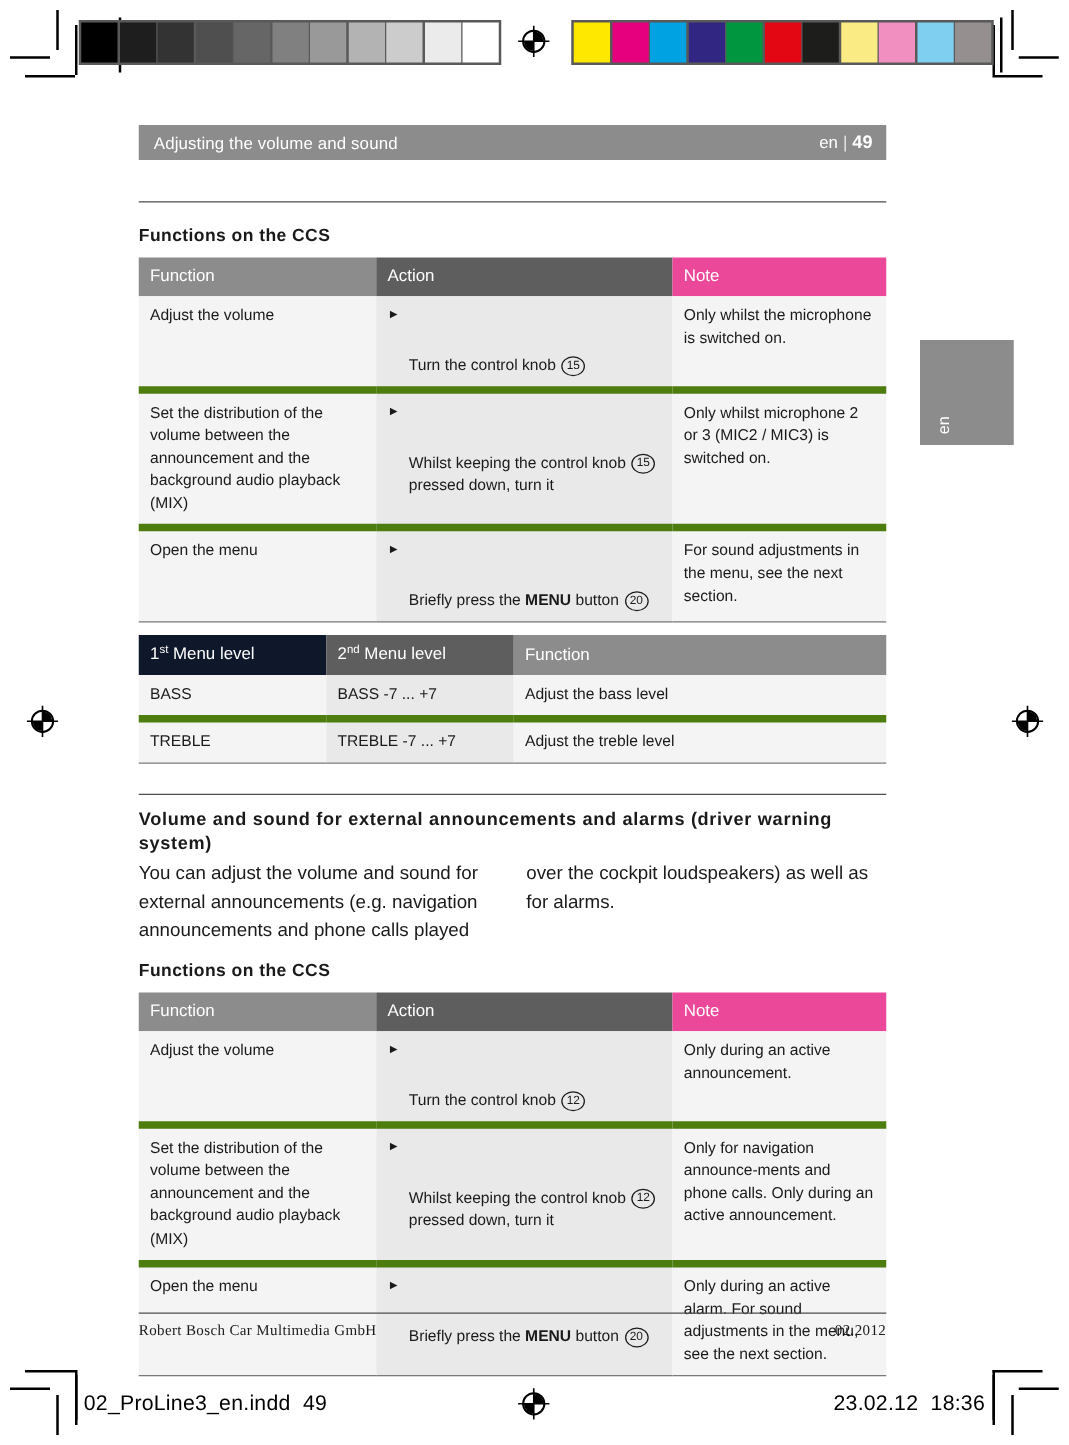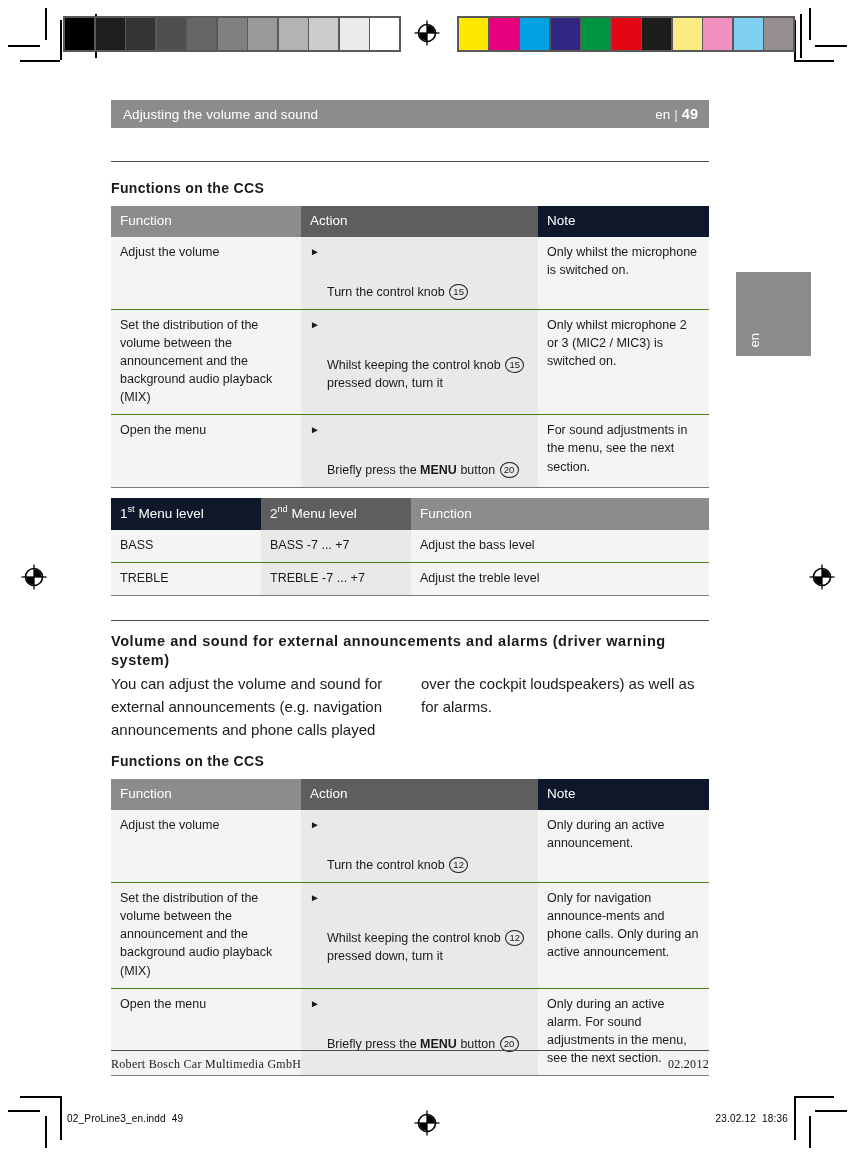--- a/index.html
+++ b/index.html
@@ -116,28 +116,28 @@
     font-weight: normal;
     color: #ffffff;
     text-align: left;
     font-size: 13.5px;
     padding: 5px 9px 6px 9px;
     vertical-align: middle;
   }
   table.tbl td {
     padding: 6px 9px 8px 9px;
     vertical-align: top;
-    border-bottom: 1px solid #4d7c0f;
+    border-bottom: 6px solid #4d7c0f;
   }
   table.tbl tr.last td { border-bottom: 1.2px solid #7a7a7a; }
 
   
   .ccs th.c1 { background: #8c8c8c; }
   .ccs th.c2 { background: #5e5e5e; }
-  .ccs th.c3 { background: #0f172a; }
+  .ccs th.c3 { background: #ec4899; }
   .ccs td.c1 { background: #f4f4f4; width: 172px; }
   .ccs td.c2 { background: #e9e9e9; width: 219px; }
   .ccs td.c3 { background: #f4f4f4; }
 
   
   .menu th.m1 { background: #0f172a; }
   .menu th.m2 { background: #5e5e5e; }
   .menu th.m3 { background: #8c8c8c; }
   .menu td.m1 { background: #f4f4f4; width: 132px; }
   .menu td.m2 { background: #e9e9e9; width: 132px; }
@@ -201,21 +201,21 @@
     color: #ffffff;
     font-size: 13px;
     writing-mode: vertical-rl;
     transform: rotate(180deg);
   }
 
   
   .slug {
     position: absolute;
     top: 1113px;
-    font-size: 10px;
+    font-size: 17px;
     color: #000;
     letter-spacing: 0.2px;
   }
   #slug-left { left: 67px; }
   #slug-right { right: 67px; }
 </style>
 </head>
 <body>
 
 <div class="mark crop-v" style="left:45px; top:8px; height:32px;"></div>

